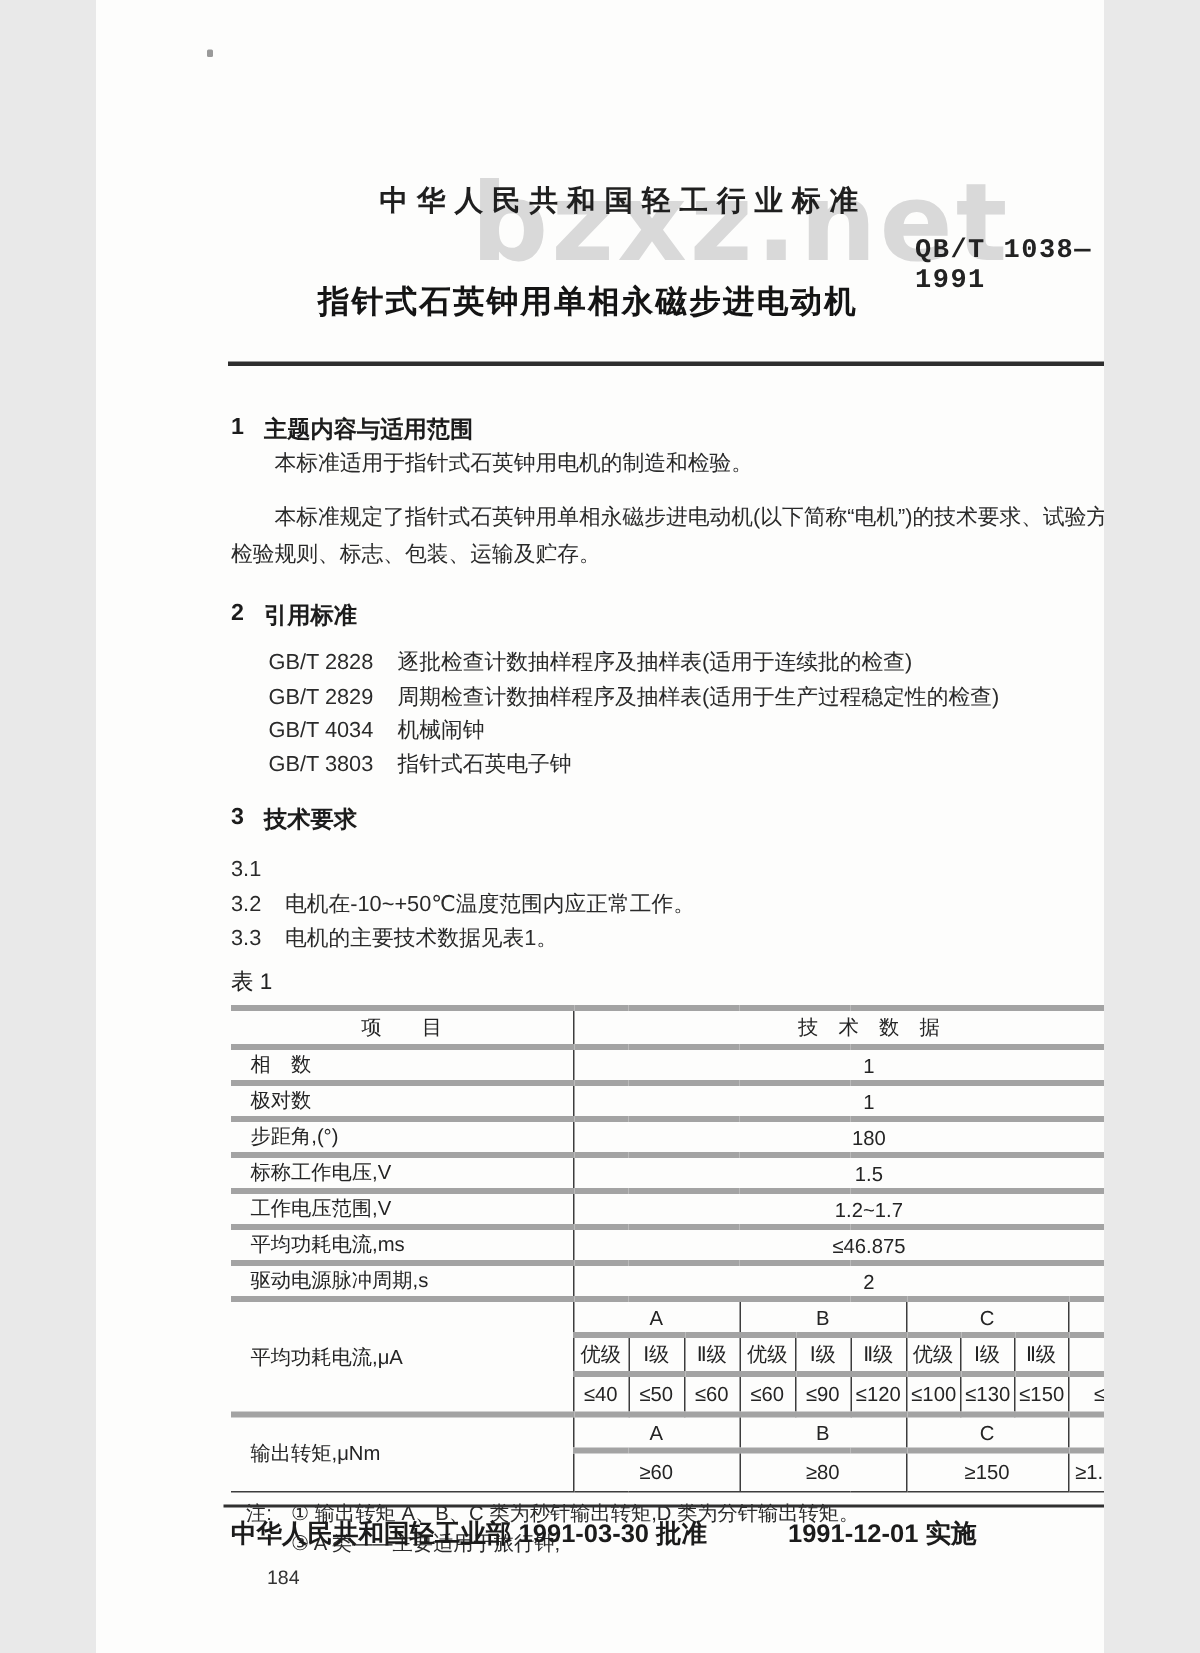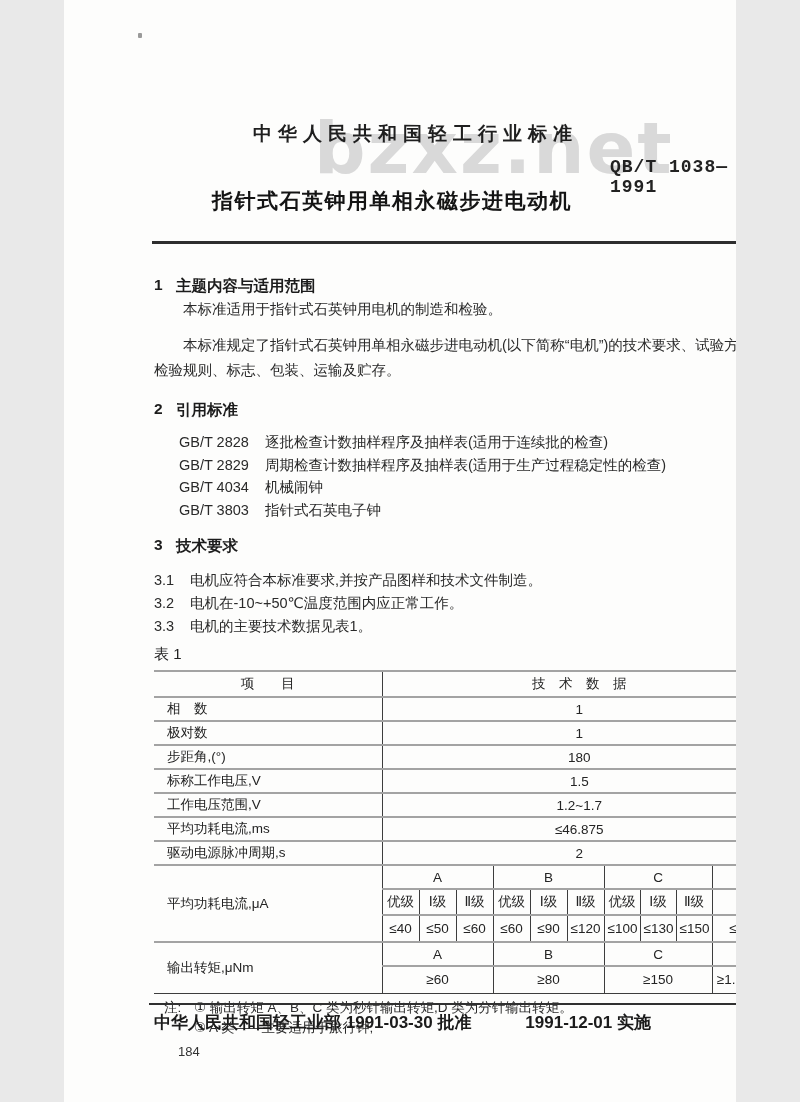--- a/index.html
+++ b/index.html
@@ -43,21 +43,21 @@
   .ref-code { width:86px; flex:none; }
 
   .sec-h3 { margin-top:15px; }
   .req { margin-top:12px; font-size:14.5px; color:#2a2a2a; }
   .req-row { display:flex; line-height:23px; }
   .req-num { width:36px; flex:none; }
 
   .tbl-caption { margin-top:7px; width:622px; text-align:left; font-size:15px; color:#222; }
 
   table.spec { margin-top:6px; border-collapse:collapse; table-layout:fixed; width:622px; font-size:13.5px; color:#242424; }
-  .spec td { border-top:2px solid #a3a3a3; padding:0 3px; vertical-align:middle; overflow:hidden; white-space:nowrap; }
+  .spec td { border-top:4px solid #a3a3a3; padding:0 3px; vertical-align:middle; overflow:hidden; white-space:nowrap; }
   .spec td.vl { border-left:1px solid #3d3d3d; }
   .spec td.bb { border-bottom:1px solid #3d3d3d; }
   .spec td.lab { text-align:left; padding-left:13px; }
   .spec td.ctr { text-align:center; }
   .spec tr.rh { height:26px; }
   .spec tr.rs { height:24px; }
   .spec tr.rc { height:24px; }
   .spec tr.rg { height:26px; }
   .spec tr.rv { height:27px; }
 
@@ -115,21 +115,20 @@
       </div>
     </div>
 
     <div class="sec-h sec-h3">
       <span class="num">3</span>
       <span>技术要求</span>
     </div>
     <div class="req">
       <div class="req-row">
         <span class="req-num">3.1</span>
-        <span>电机应符合本标准要求,并按产品图样和技术文件制造。</span>
       </div>
       <div class="req-row">
         <span class="req-num">3.2</span>
         <span>电机在-10~+50℃温度范围内应正常工作。</span>
       </div>
       <div class="req-row">
         <span class="req-num">3.3</span>
         <span>电机的主要技术数据见表1。</span>
       </div>
     </div>

